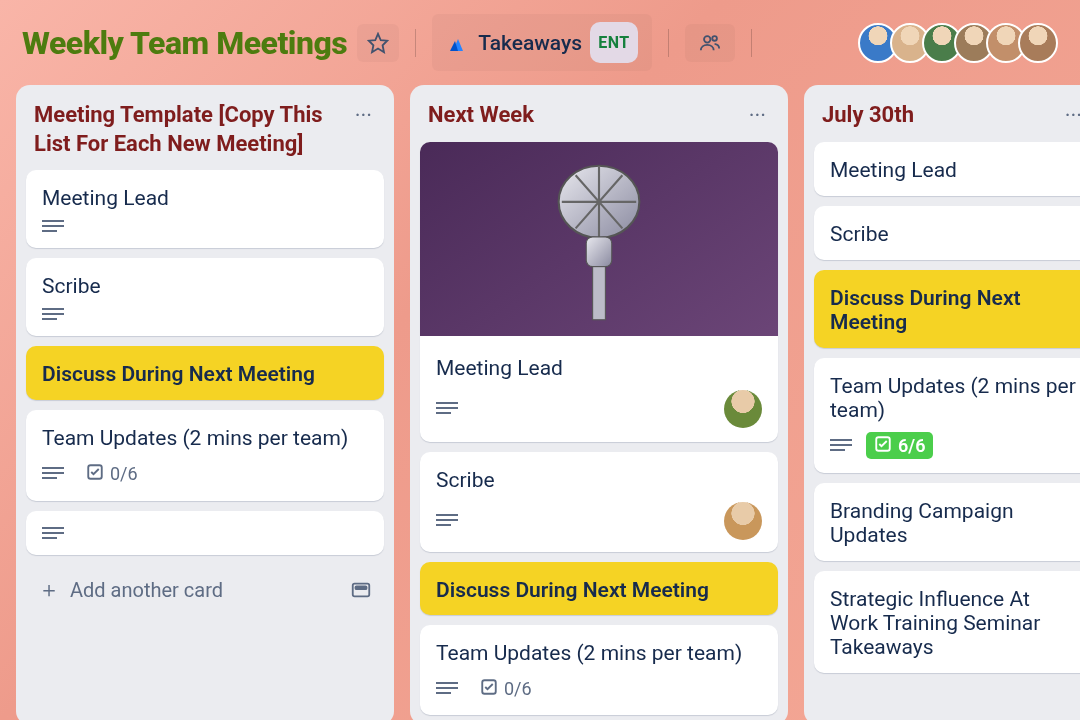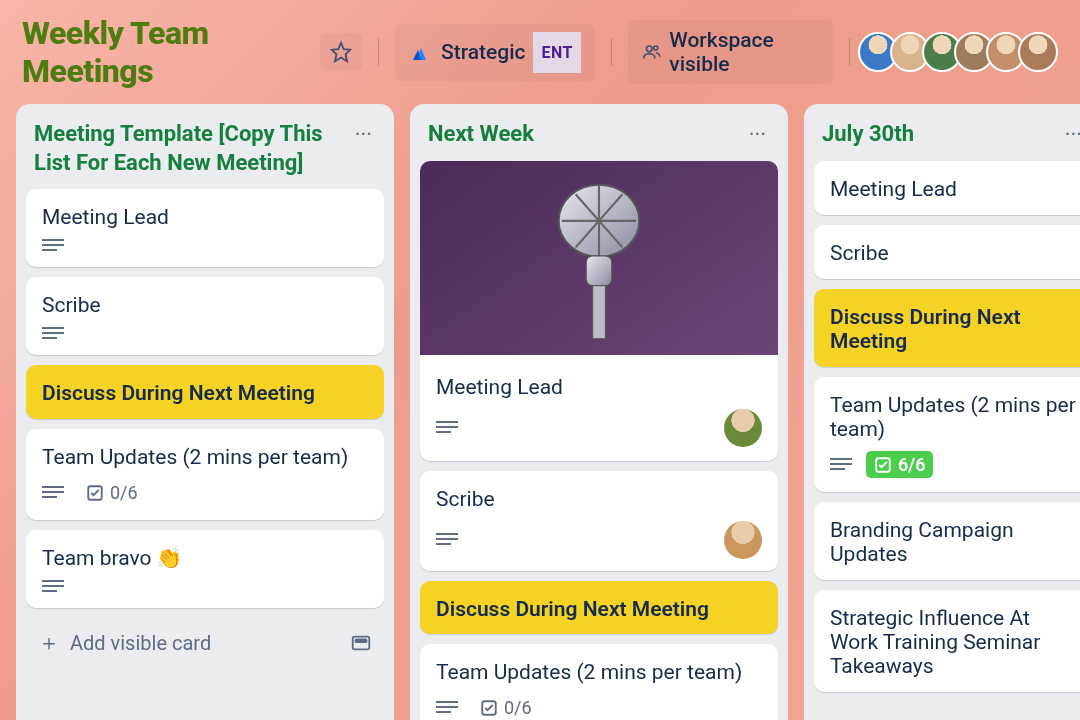--- a/index.html
+++ b/index.html
@@ -21,22 +21,22 @@
     display: inline-flex; align-items: center; justify-content: center;
     padding: 8px 10px; border-radius: 6px; background: rgba(0,0,0,0.03);
     cursor: pointer;
   }
   .pill {
     display: inline-flex; align-items: center; gap: 8px;
     padding: 8px 14px; border-radius: 6px; background: rgba(0,0,0,0.03);
     font-size: 21px; font-weight: 500; cursor: pointer;
   }
   .pill .badge {
-    background: #e3d9e6; color: #4c1d95; font-size: 16px; font-weight: 700;
-    padding: 11px 8px; border-radius: 0; letter-spacing: 0.5px;
+    background: #e3d9e6; color: #15803d; font-size: 16px; font-weight: 700;
+    padding: 11px 8px; border-radius: 10px; letter-spacing: 0.5px;
   }
   .divider-v { width: 1px; height: 28px; background: rgba(0,0,0,0.18); margin: 0 6px; }
   .avatars { display: flex; align-items: center; margin-left: auto; }
   .avatar {
     width: 40px; height: 40px; border-radius: 50%;
     border: 2px solid #fff; margin-left: -8px;
     background: #bbb; background-size: cover; background-position: center;
     display: flex; align-items: center; justify-content: center;
     font-size: 18px;
   }
@@ -47,35 +47,35 @@
   }
   .list {
     background: #ebecf0; border-radius: 14px; width: 378px; flex: 0 0 378px;
     padding: 12px 10px 10px 10px; display: flex; flex-direction: column; gap: 10px;
     max-height: 640px;
   }
   .list:nth-child(3) { flex: 0 0 300px; width: 300px; }
   .list-header {
     display: flex; align-items: flex-start; gap: 8px; padding: 4px 8px 2px 8px;
   }
-  .list-title { font-size: 22px; font-weight: 700; color: #15803d; line-height: 1.3; flex: 1; }
+  .list-title { font-size: 22px; font-weight: 700; color: #7f1d1d; line-height: 1.3; flex: 1; }
   .list-menu { color: #5e6c84; font-size: 22px; cursor: pointer; padding: 2px 4px; }
   .card {
     background: #fff; border-radius: 10px; padding: 16px 16px 14px 16px;
     box-shadow: 0 1px 1px rgba(9,30,66,0.15);
     font-size: 21px; color: #172b4d; cursor: pointer;
     display: flex; flex-direction: column; gap: 10px;
     overflow: hidden;
   }
   .card.yellow { background: #f5d324; font-weight: 600; }
   .card .title-row { display: flex; align-items: flex-start; justify-content: space-between; }
   .card .meta { display: flex; align-items: center; gap: 14px; color: #5e6c84; font-size: 18px; }
   .card .meta .av { width: 38px; height: 38px; border-radius: 50%; background:#ccc; margin-left:auto; }
   .check-badge {
-    display: inline-flex; align-items: center; gap: 6px;
+    display: inline-flex; align-items: flex-start; gap: 6px;
     padding: 3px 8px; border-radius: 5px; font-size: 18px;
   }
   .check-badge.done { background: #4bce4b; color: #fff; font-weight: 600; }
   .cover {
     margin: -16px -16px 10px -16px; height: 200px;
     background: linear-gradient(145deg,#4a2a58,#6b4577);
     display:flex;align-items:center;justify-content:center;
   }
   .add-card {
     display: flex; align-items: center; gap: 10px; padding: 10px 12px;
@@ -103,32 +103,31 @@
     <svg width="22" height="22" viewBox="0 0 24 24" fill="none" stroke="#42526e" stroke-width="2">
         <polygon points="12 2 15 9 22 9.5 17 14.5 18.5 22 12 18 5.5 22 7 14.5 2 9.5 9 9 12 2"></polygon>
       </svg>
   </div>
   <div class="divider-v"></div>
   <div class="pill">
     <svg width="24" height="24" viewBox="0 0 24 24">
         <path fill="#2684ff" d="M7 20 L12 8 L17 20 Z"></path>
         <path fill="#0052cc" d="M4 20 L9 10 L12 20 Z"></path>
       </svg>
-    <span>Strategic</span>
+    <span>Takeaways</span>
     <span class="badge">ENT</span>
   </div>
   <div class="divider-v"></div>
   <div class="pill">
     <svg width="22" height="22" viewBox="0 0 24 24" fill="none" stroke="#42526e" stroke-width="2">
         <circle cx="9" cy="8" r="3.5"></circle>
         <path d="M2 20c0-3.5 3-6 7-6s7 2.5 7 6"></path>
         <circle cx="17" cy="7" r="2.5"></circle>
         <path d="M22 18c0-2.5-2-4.5-5-5"></path>
       </svg>
-    <span>Workspace visible</span>
   </div>
   <div class="divider-v"></div>
   <div class="avatars" id="avatars">
       <div class="avatar" style="background: radial-gradient(circle at 50% 30%, rgb(240, 214, 184) 30%, rgb(58, 122, 200) 31%);"></div>
       <div class="avatar" style="background: radial-gradient(circle at 50% 30%, rgb(240, 214, 184) 30%, rgb(217, 179, 140) 31%);"></div>
       <div class="avatar" style="background: radial-gradient(circle at 50% 30%, rgb(240, 214, 184) 30%, rgb(74, 125, 74) 31%);"></div>
       <div class="avatar" style="background: radial-gradient(circle at 50% 30%, rgb(240, 214, 184) 30%, rgb(156, 124, 90) 31%);"></div>
       <div class="avatar" style="background: radial-gradient(circle at 50% 30%, rgb(240, 214, 184) 30%, rgb(194, 143, 106) 31%);"></div>
       <div class="avatar" style="background: radial-gradient(circle at 50% 30%, rgb(240, 214, 184) 30%, rgb(168, 124, 90) 31%);"></div>
     </div>
@@ -170,31 +169,28 @@
           <span class="check-badge">
             <svg width="18" height="18" viewBox="0 0 24 24" fill="none" stroke="#5e6c84" stroke-width="2.5">
               <rect x="3" y="3" width="18" height="18" rx="3"></rect>
               <path d="M7 12l3 3 7-7"></path>
             </svg>
             <span>0/6</span>
           </span>
         </div>
       </div>
       <div class="card">
-        <div class="title-row">
-          <span>Team bravo 👏</span>
-        </div>
         <div class="meta">
           <span class="i-desc"></span>
         </div>
       </div>
       <div class="add-card">
       <span class="left">
           <span class="i-plus">＋</span>
-          <span>Add visible card</span>
+          <span>Add another card</span>
         </span>
       <svg width="22" height="22" viewBox="0 0 24 24" fill="none" stroke="#5e6c84" stroke-width="2">
           <rect x="3" y="5" width="18" height="14" rx="2"></rect>
           <rect x="6" y="8" width="12" height="3" rx="1" fill="#5e6c84"></rect>
         </svg>
     </div>
     </div>
     <div class="list">
       <div class="list-header">
     <div class="list-title">Next Week</div>

